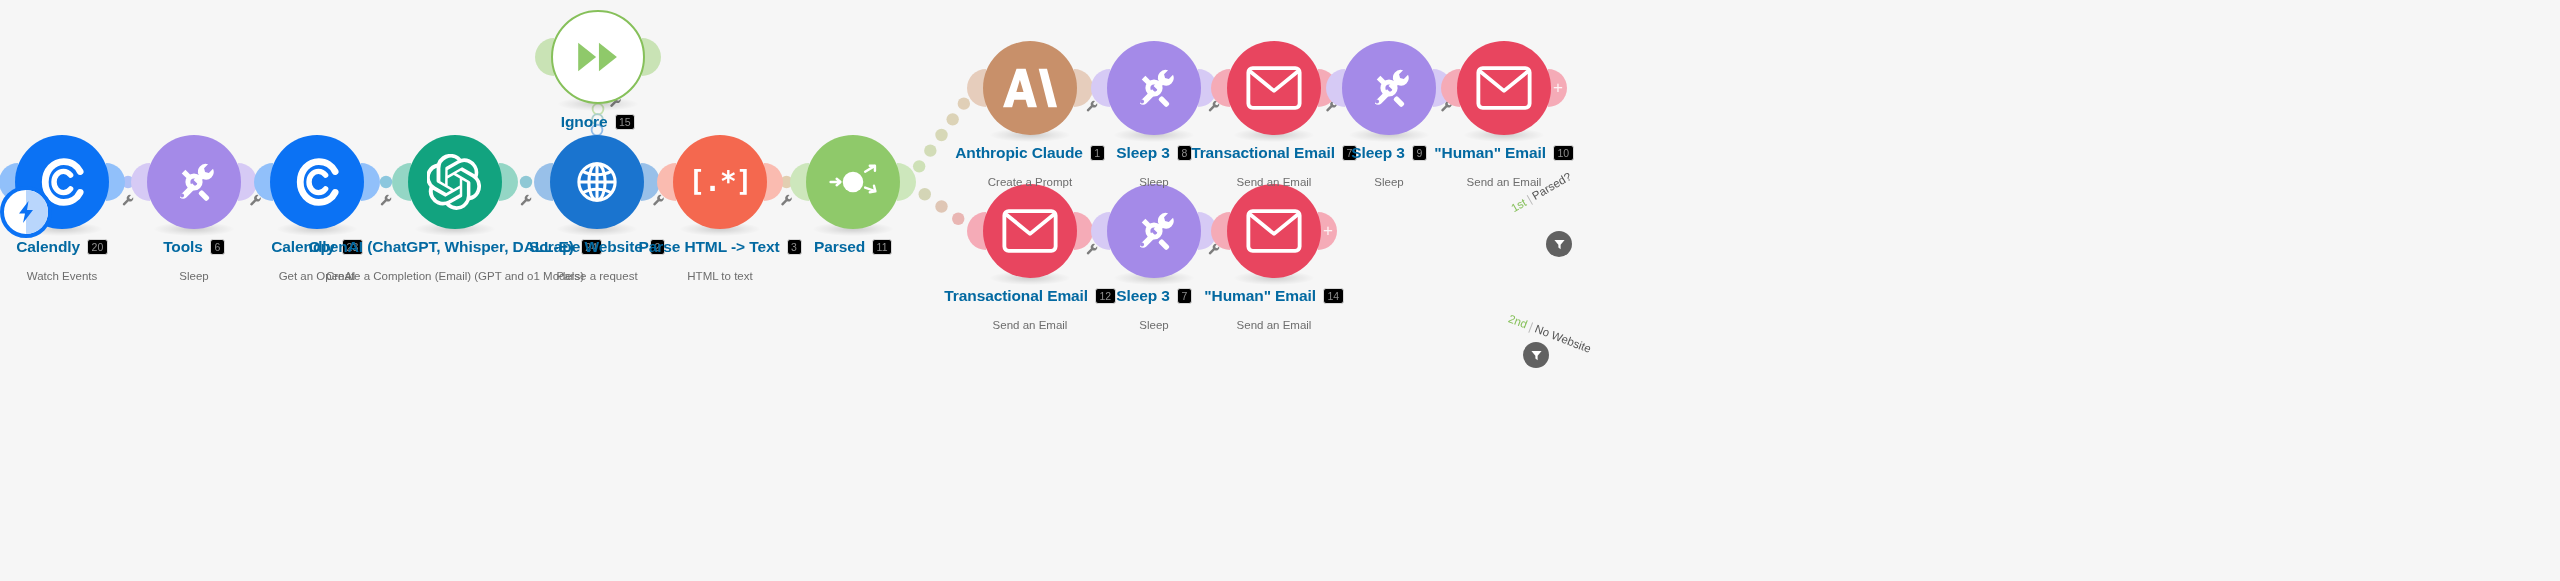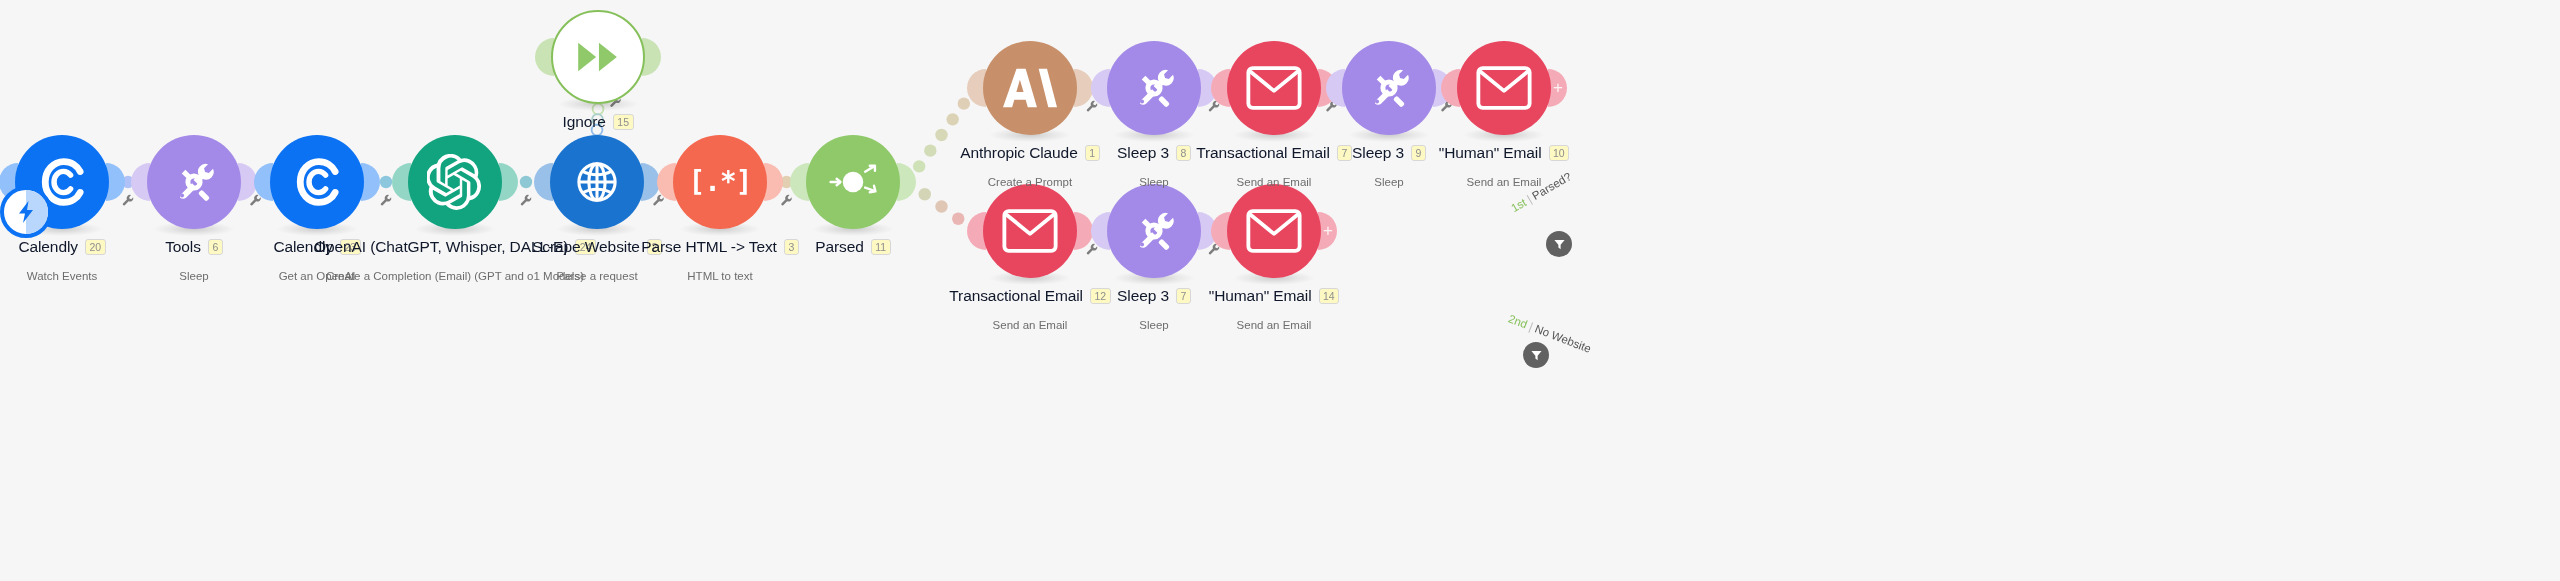--- a/index.html
+++ b/index.html
@@ -51,26 +51,26 @@
     position: absolute;
     left: -200px;
     top: 56px;
     width: 400px;
     text-align: center;
     z-index: 6;
     white-space: nowrap;
   }
   .cap-line { display: inline-flex; align-items: center; justify-content: center; gap: 7px; }
   .cap-title {
-    font-size: 15.5px; font-weight: normal; color: #0f172a;
+    font-size: 15.5px; font-weight: bold; color: #0369a1;
     letter-spacing: -0.1px;
   }
   .cap-badge {
     font-size: 10.5px; color: #8e8e8e;
-    border: 1px solid #d7d7d7; background: #fef9c3;
+    border: 1px solid #d7d7d7; background: #000000;
     border-radius: 3px;
     padding: 0px 3.5px;
     line-height: 14px; min-width: 15px; text-align: center;
     display: inline-block;
   }
   .cap-sub {
     display: block;
     font-size: 11.5px; color: #6d6d6d;
     margin-top: 14px;
   }

